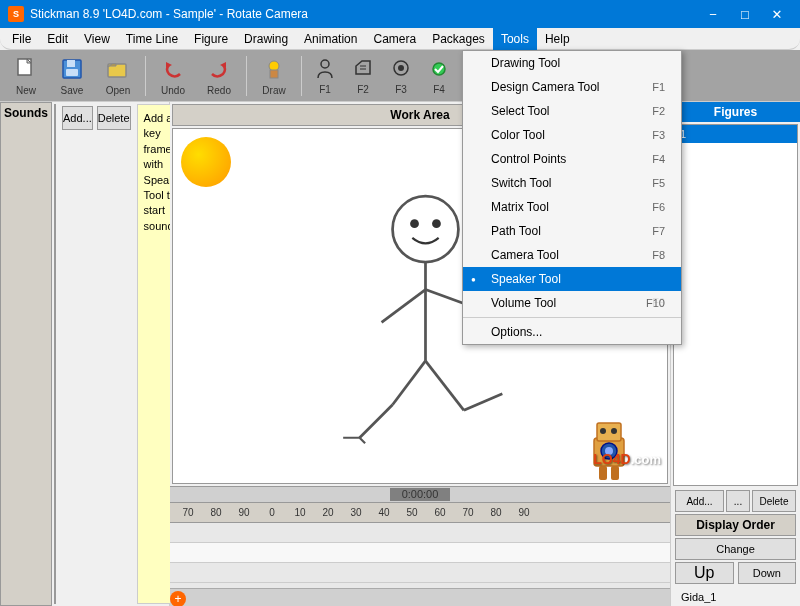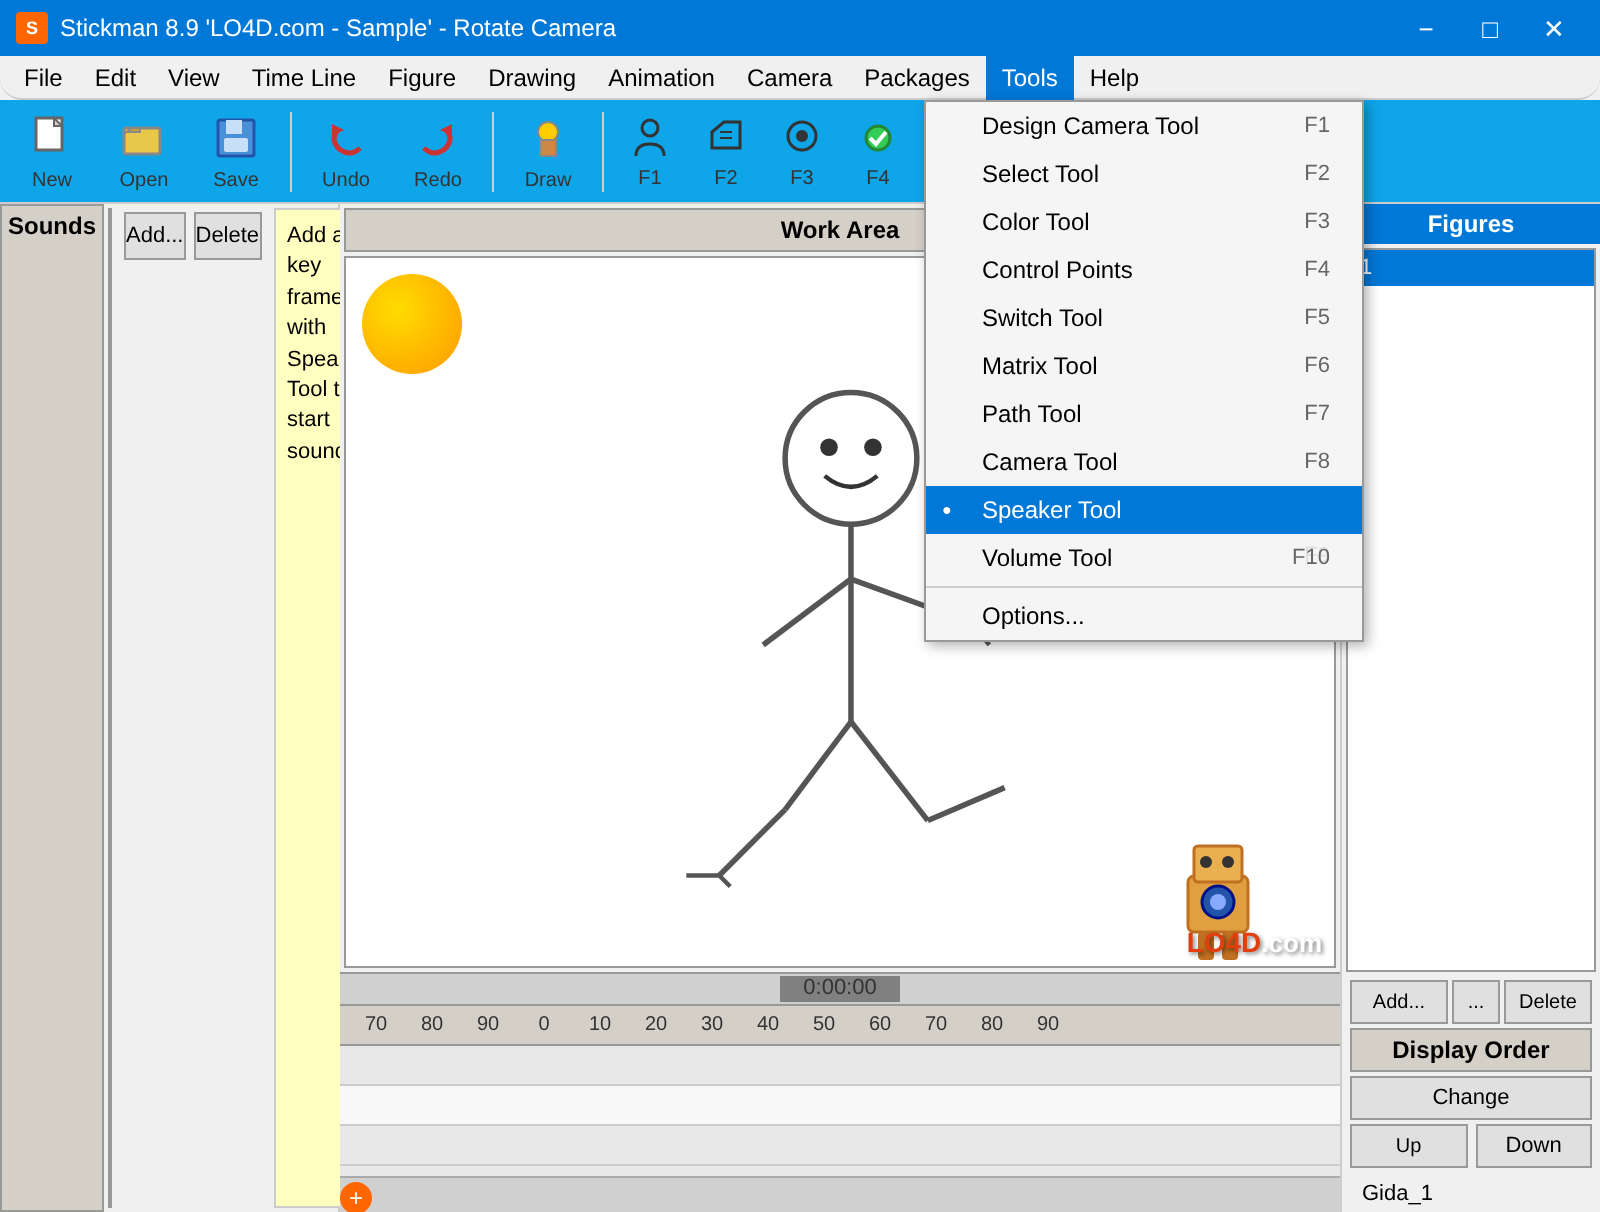--- a/index.html
+++ b/index.html
@@ -36,21 +36,21 @@
       cursor: pointer;
       height: 22px;
       display: flex;
       align-items: center;
       font-size: 12px;
     }
     .menu-item.active { background: #0078d7; color: white; }
 
     
     .toolbar {
-      background: #0ea5e9;
+      background: #a3a3a3;
       height: 52px;
       border-bottom: 1px solid #ccc;
       display: flex;
       align-items: center;
       padding: 2px 4px;
       gap: 2px;
     }
     .toolbar-btn {
       width: 44px;
       height: 46px;
@@ -376,21 +376,21 @@
       left: 8px;
       width: 50px;
       height: 50px;
       background: radial-gradient(circle at 35% 35%, #ffdd00, #ff9900);
       border-radius: 50%;
     }
 
     
     .watermark {
       position: absolute;
-      bottom: 4px;
+      bottom: 16px;
       right: 6px;
       font-size: 11px;
       font-weight: bold;
       color: rgba(255,255,255,0.8);
       text-shadow: 1px 1px 2px rgba(0,0,0,0.5);
       pointer-events: none;
     }
 
     
     .robot-img {
@@ -446,35 +446,35 @@
       <svg width="24" height="24" viewBox="0 0 24 24">
           <rect x="4" y="2" width="13" height="16" fill="white" stroke="#666" stroke-width="1.5"></rect>
           <polygon points="13,2 17,6 13,6" fill="#ccc" stroke="#666" stroke-width="1"></polygon>
         </svg>
     </div>
     <span>New</span>
   </div>
   <div class="toolbar-btn">
     <div class="toolbar-icon">
       <svg width="24" height="24" viewBox="0 0 24 24">
-          <rect x="2" y="7" width="18" height="13" fill="#e8c84a" stroke="#888" stroke-width="1.5" rx="1"></rect>
-          <path d="M2 10 L6 7 L10 7 L10 9 L2 9 Z" fill="#c8a030" stroke="#888" stroke-width="1"></path>
-        </svg>
-    </div>
-    <span>Open</span>
+          <rect x="3" y="3" width="18" height="18" fill="#4a90d9" stroke="#2255aa" stroke-width="1.5" rx="1"></rect>
+          <rect x="7" y="3" width="8" height="7" fill="#c8dff8"></rect>
+          <rect x="6" y="12" width="12" height="7" fill="#c8dff8" rx="1"></rect>
+        </svg>
+    </div>
+    <span>Save</span>
   </div>
   <div class="toolbar-btn">
     <div class="toolbar-icon">
       <svg width="24" height="24" viewBox="0 0 24 24">
-          <rect x="3" y="3" width="18" height="18" fill="#4a90d9" stroke="#2255aa" stroke-width="1.5" rx="1"></rect>
-          <rect x="7" y="3" width="8" height="7" fill="#c8dff8"></rect>
-          <rect x="6" y="12" width="12" height="7" fill="#c8dff8" rx="1"></rect>
-        </svg>
-    </div>
-    <span>Save</span>
+          <rect x="2" y="7" width="18" height="13" fill="#e8c84a" stroke="#888" stroke-width="1.5" rx="1"></rect>
+          <path d="M2 10 L6 7 L10 7 L10 9 L2 9 Z" fill="#c8a030" stroke="#888" stroke-width="1"></path>
+        </svg>
+    </div>
+    <span>Open</span>
   </div>
   <div class="toolbar-separator"></div>
   <div class="toolbar-btn">
     <div class="toolbar-icon">
       <svg width="24" height="24" viewBox="0 0 24 24">
           <path d="M8 8 Q4 12 8 17 Q14 22 19 17" fill="none" stroke="#cc3333" stroke-width="2.5"></path>
           <polygon points="5,5 5,11 11,8" fill="#cc3333"></polygon>
         </svg>
     </div>
     <span>Undo</span>
@@ -671,29 +671,33 @@
       <div class="figures-list-item">1</div>
     </div>
     <div class="figures-buttons">
       <button class="fig-btn fig-btn-add">Add...</button>
       <button class="fig-btn fig-btn-dots">...</button>
       <button class="fig-btn fig-btn-del">Delete</button>
     </div>
     <div class="display-order">Display Order</div>
     <button class="do-change-btn">Change</button>
     <div style="display:flex; gap:4px; padding: 0 4px 4px;">
-      <button style="flex:1;height:22px;background:#e0e0e0;border:1px solid #999;cursor:pointer;font-size:10px;">Up</button>
+      <button style="flex:1;height:22px;background:#e0e0e0;border:1px solid #999;cursor:pointer;font-size:16px;">Up</button>
       <button style="flex:1;height:22px;background:#e0e0e0;border:1px solid #999;cursor:pointer;font-size:11px;">Down</button>
     </div>
     <div class="figure-item">Gida_1</div>
   </div>
 </div>
 
 <div class="dropdown-overlay">
   <div class="dropdown-menu">
+    <div class="menu-drop-item">
+      <span>Drawing Tool</span>
+      <span class="shortcut"></span>
+    </div>
     <div class="menu-drop-item">
       <span>Design Camera Tool</span>
       <span class="shortcut">F1</span>
     </div>
     <div class="menu-drop-item">
       <span>Select Tool</span>
       <span class="shortcut">F2</span>
     </div>
     <div class="menu-drop-item">
       <span>Color Tool</span>

